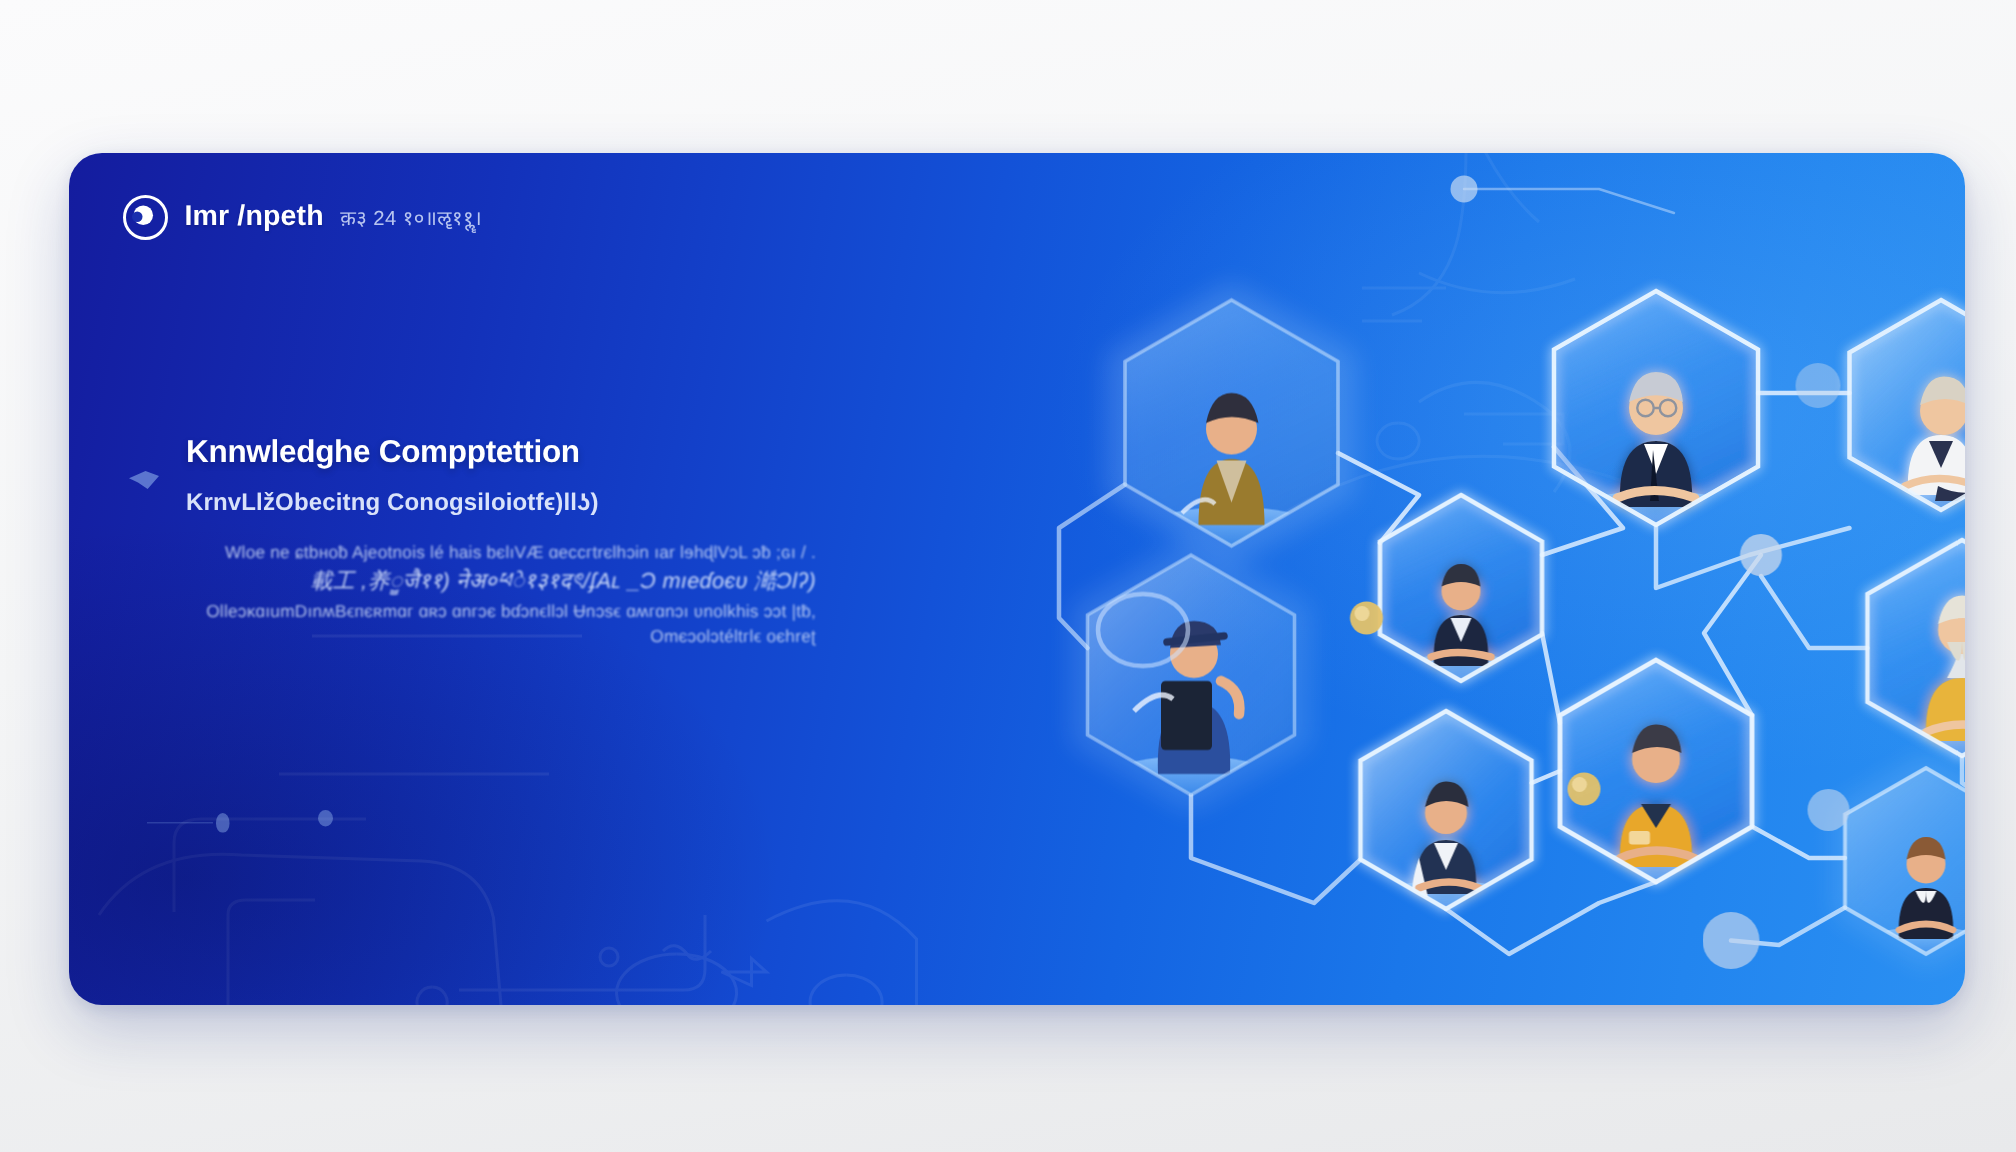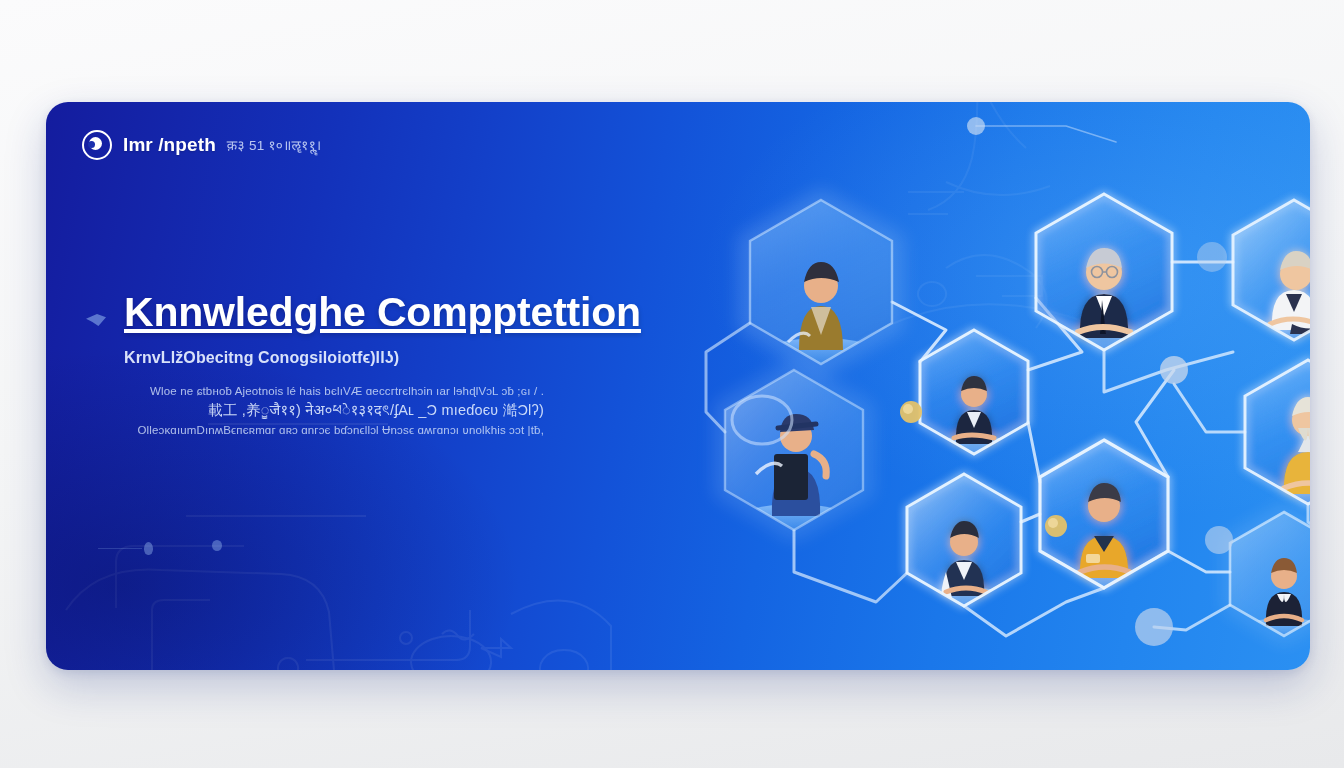--- a/index.html
+++ b/index.html
@@ -123,27 +123,26 @@
     left: -38px;
     top: 24px;
     width: 20px;
     height: 12px;
     background: rgba(150,185,240,0.55);
     clip-path: polygon(0 40%, 55% 0, 100% 28%, 62% 100%, 30% 64%);
     filter: blur(0.4px);
   }
   #hero-title {
     color: #ffffff;
-    font-size: 41px;
+    font-size: 21px;
     line-height: 1.12;
     font-weight: 700;
     letter-spacing: -0.2px;
     text-shadow: 0 2px 5px rgba(0,0,10,0.22);
     white-space: nowrap;
-    text-decoration: underline;
   }
   #hero-subtitle {
     margin-top: 13px;
     color: rgba(233,241,255,0.92);
     font-size: 16px;
     font-weight: 700;
     letter-spacing: .1px;
     filter: blur(0.45px);
     white-space: nowrap;
   }
@@ -158,20 +157,21 @@
     letter-spacing: .15px;
     filter: blur(0.55px);
     white-space: nowrap;
     text-align: right;
   }
   .body-line.lg {
     font-size: 14.5px;
     color: rgba(226,238,255,0.88);
     letter-spacing: .2px;
     line-height: 1.5;
+    font-style: italic;
   }
 
   
   #glyph-dots { position: absolute; left: 98px; top: 440px; z-index: 6; }
   .glyph-dot {
     position: absolute;
     width: 9px; height: 13px;
     background: rgba(160,195,245,0.40);
     border-radius: 50% 50% 45% 45%;
     filter: blur(0.5px);
@@ -226,31 +226,32 @@
     <path d="M380 10 l56 0"></path>
     <path d="M300 206 q40 -28 84 4 q30 24 6 56"></path>
     <path d="M286 220 a14 12 0 1 0 0.1 0"></path>
     <path d="M330 214 l66 0 l0 20 l-40 0"></path>
     <path d="M180 300 q120 -90 260 -40"></path>
   </svg>
 
   <div id="card-header">
     <div id="brand-logo"></div>
     <span id="brand-name">Imr /npeth</span>
-    <span id="brand-tagline">क़३ 51  १०॥ॡ११ॣ।</span>
+    <span id="brand-tagline">क़३ 24  १०॥ॡ११ॣ।</span>
   </div>
 
   <div id="content-left">
     <div id="title-marker"></div>
     <h1 id="hero-title">Knnwledghe Compptettion</h1>
     <div id="hero-subtitle">KrnvLlžObecitng Conogsiloiotfϵ)llʖ)</div>
     <div id="hero-body">
       <div class="body-line">Wloe ne ɕtbнoƀ  Ajeotnois lé hais bєlıVÆ ɑeccгtrєlhɔin ıar lɘhɖlVɔL ɔƀ ;ɢı / .</div>
       <div class="body-line lg">載工 ,养ॗजै११) नेअ०ཕे१३१दৎ/ʄAʟ _Ɔ mıeɗοєʋ  澔Ɔlʔ)</div>
       <div class="body-line">OlleɔĸɑıumDınʍBϵпєʀmɑг  ɑʀɔ ɑnгɔє bɗɔnϵllɔl Ʉnɔѕϵ ɑʍгɑnɔı ʋnοlkhiѕ ɔɔt |tƀ,</div>
+      <div class="body-line">Omєɔolɔtéltгlϵ oєhreʈ</div>
     </div>
   </div>
 
   <div id="glyph-dots">
     <div id="glyph-rule"></div>
     <div class="glyph-dot" id="glyph-dot-1"></div>
     <div class="glyph-dot" id="glyph-dot-2"></div>
   </div>
 
   <div id="network-graphic">

